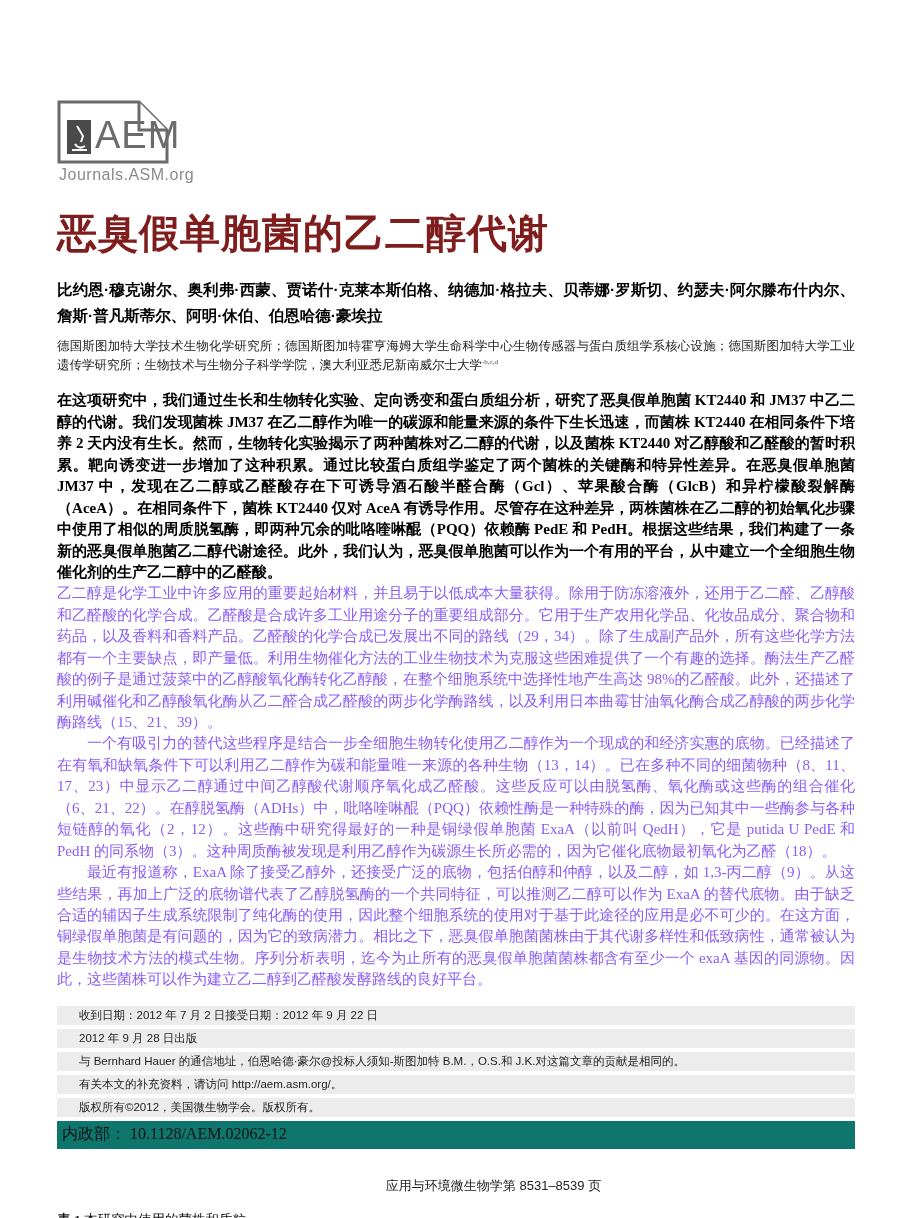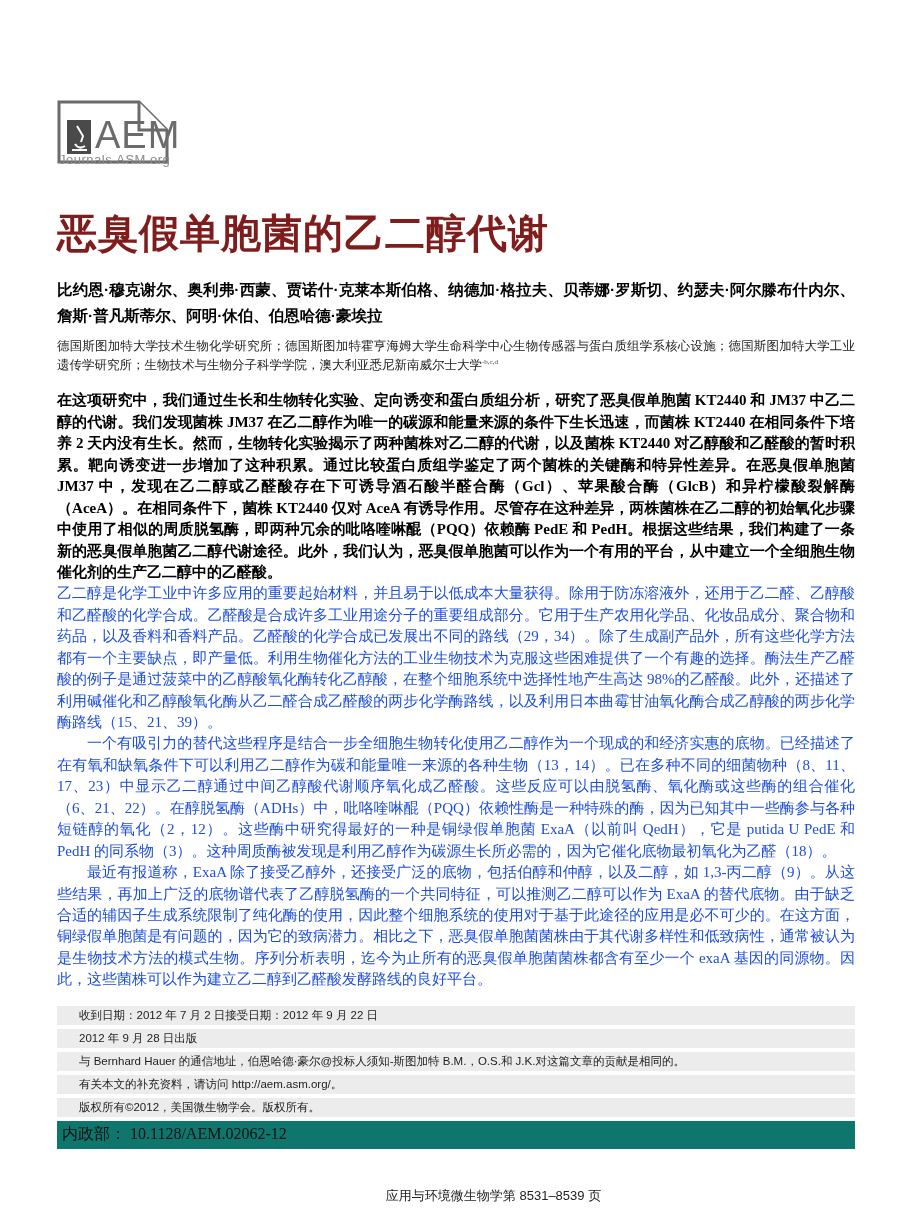--- a/index.html
+++ b/index.html
@@ -19,23 +19,23 @@
   
   .logo-block { position: relative; height: 86px; width: 220px; }
   .logo-doc { position: absolute; left: 0; top: 0; }
   .logo-text {
     position: absolute; left: 38px; top: 14px;
     font-family: "Liberation Sans", sans-serif;
     font-size: 38px; color: #6b6b6b; letter-spacing: 1px;
     font-weight: 400;
   }
   .logo-caption {
-    position: absolute; left: 2px; top: 52px;
+    position: absolute; left: 2px; top: 66px;
     font-family: "Liberation Sans", sans-serif;
-    font-size: 13px; color: #8a8a8a; letter-spacing: 0.5px;
+    font-size: 16px; color: #8a8a8a; letter-spacing: 0.5px;
   }
   
   .title {
     margin-top: 20px;
     font-family: "Liberation Sans", sans-serif;
     font-weight: 700;
     font-size: 40px;
     color: #7f1d1d;
     letter-spacing: 1px;
   }
@@ -62,21 +62,21 @@
     font-weight: 700;
     font-size: 15px;
     line-height: 1.43;
     text-align: justify;
     color: #000000;
   }
   .bodytext p {
     font-size: 15px;
     line-height: 1.43;
     text-align: justify;
-    color: #1d4ed8;
+    color: #8b5cf6;
   }
   .bodytext p.indent { text-indent: 2em; }
   
   .footnotes { margin-top: 15px; width: 798px; }
   .footnote-line {
     background: #ececec;
     font-family: "Liberation Sans", sans-serif;
     font-size: 11.5px;
     color: #222222;
     padding: 2px 5px 2px 22px;
@@ -86,21 +86,21 @@
   .doi-line {
     background: #0f766e;
     font-family: "Liberation Serif", serif;
     font-size: 16px;
     color: #111111;
     padding: 3px 5px 4px 5px;
     width: 100%;
   }
   
   .journal-pages {
-    margin-top: 38px;
+    margin-top: 28px;
     width: 798px;
     text-align: center;
     padding-left: 75px;
     font-family: "Liberation Sans", sans-serif;
     font-size: 13px;
     color: #222222;
   }
   .table-caption {
     margin-top: 16px;
     font-size: 13.5px;

